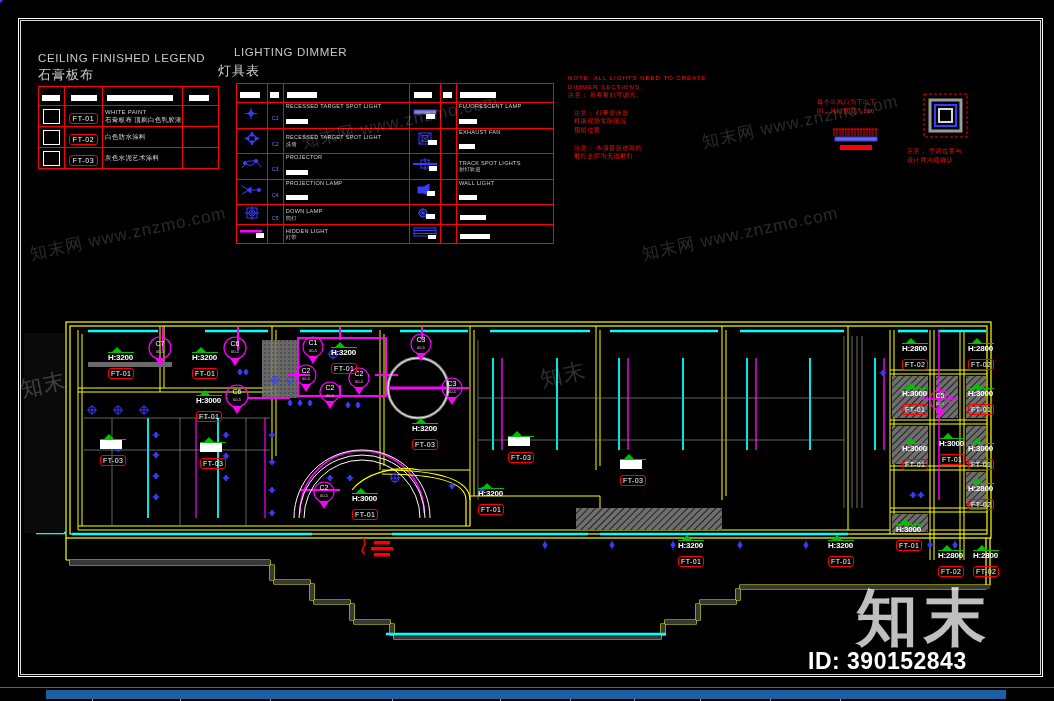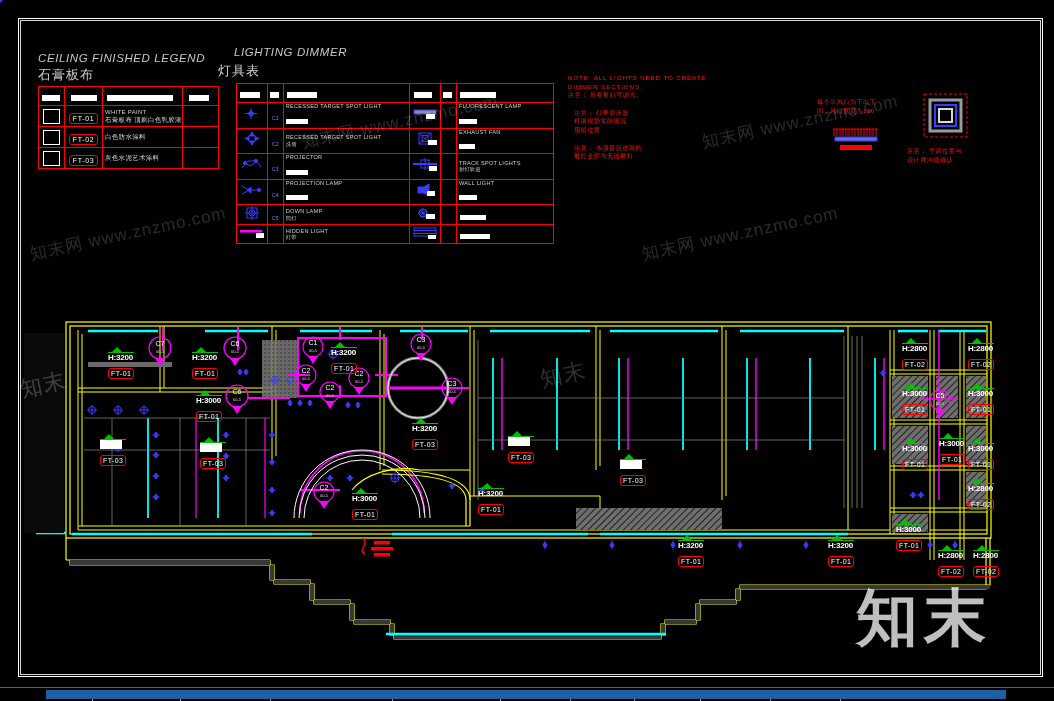--- a/index.html
+++ b/index.html
@@ -33,21 +33,20 @@
     width: 1021px; height: 655px;
     border: 1px solid #d9d9d9;
   }
 
   
   .legend-title {
     color: #c8c8c8;
     font-size: 11.5px;
     letter-spacing: 0.6px;
     white-space: nowrap;
-    font-style: italic;
   }
   .legend-title-cn {
     color: #cfcfcf;
     font-size: 13px;
     letter-spacing: 1px;
     white-space: nowrap;
   }
 
   
   table.cad {
@@ -922,20 +921,21 @@
     </div>
 
   <div class="wm" style="left:28px; top:222px;">知末网 www.znzmo.com</div>
   <div class="wm" style="left:300px; top:110px;">知末网 www.znzmo.com</div>
   <div class="wm" style="left:640px; top:222px;">知末网 www.znzmo.com</div>
   <div class="wm" style="left:700px; top:110px;">知末网 www.znzmo.com</div>
   <div class="wm" style="left:20px; top:370px; font-size:22px; color:rgba(255,255,255,0.22);">知末</div>
   <div class="wm" style="left:540px; top:360px; font-size:22px; color:rgba(255,255,255,0.18);">知末</div>
 
   <div class="wm-big" style="left:856px; top:576px;">知末</div>
+  <div class="wm-id" style="left:808px; top:648px;">ID: 390152843</div>
 
   <div id="bottom-strip">
     <div id="bottom-bar"></div>
     <div class="bar-div" style="left:92px;"></div>
     <div class="bar-div" style="left:180px;"></div>
     <div class="bar-div" style="left:270px;"></div>
     <div class="bar-div" style="left:392px;"></div>
     <div class="bar-div" style="left:500px;"></div>
     <div class="bar-div" style="left:570px;"></div>
     <div class="bar-div" style="left:634px;"></div>

